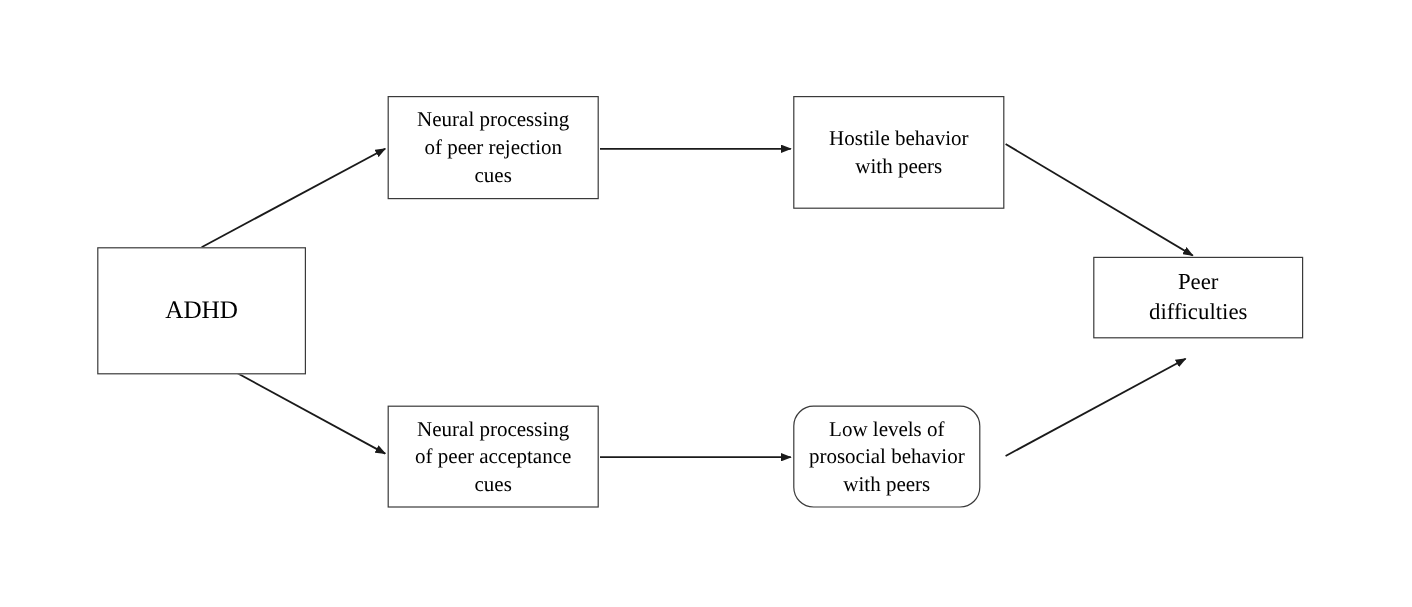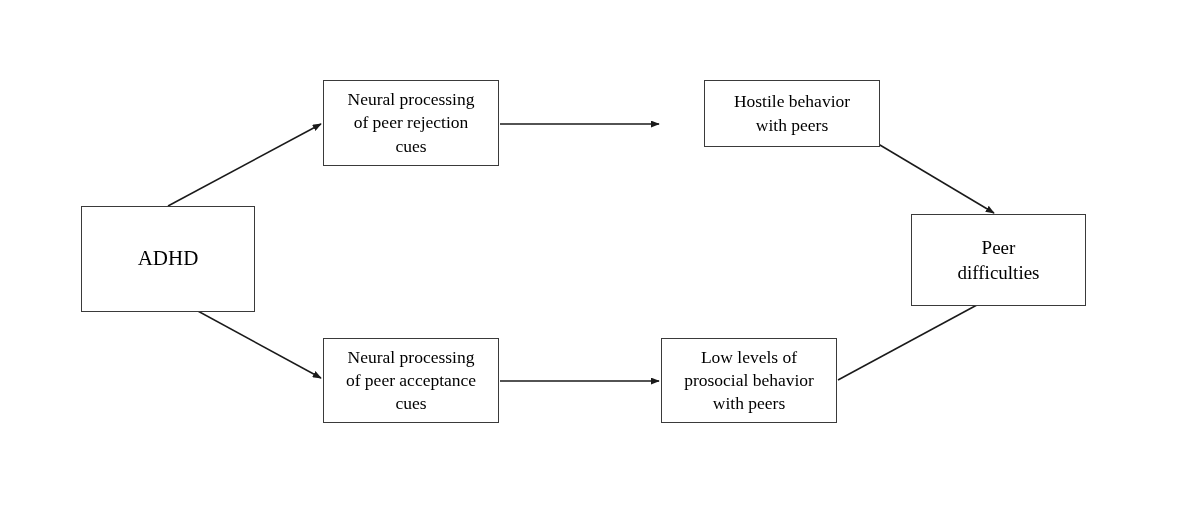--- a/index.html
+++ b/index.html
@@ -37,24 +37,24 @@
     display: block;
     color: #000000;
     line-height: 1.33;
     white-space: pre-line;
     padding: 0 6px;
   }
   .n-adhd { left: 81px; top: 206px; width: 174px; height: 106px; }
   .n-adhd .node-label { font-size: 21px; }
 
   .n-rejection { left: 323px; top: 80px; width: 176px; height: 86px; }
-  .n-hostile  { left: 661px; top: 80px; width: 176px; height: 67px; margin-left: 43px; }
+  .n-hostile  { left: 661px; top: 80px; width: 176px; height: 94px; }
   .n-acceptance { left: 323px; top: 338px; width: 176px; height: 85px; }
-  .n-prosocial { left: 661px; top: 338px; width: 176px; height: 85px; }
-  .n-peer { left: 911px; top: 214px; width: 175px; height: 92px; }
+  .n-prosocial { left: 661px; top: 338px; width: 156px; height: 85px; border-radius: 17px; }
+  .n-peer { left: 911px; top: 214px; width: 175px; height: 68px; }
 
   .n-rejection .node-label,
   .n-hostile .node-label,
   .n-acceptance .node-label,
   .n-prosocial .node-label { font-size: 17.5px; }
   .n-peer .node-label { font-size: 19px; }
 </style>
 </head>
 <body>
 

